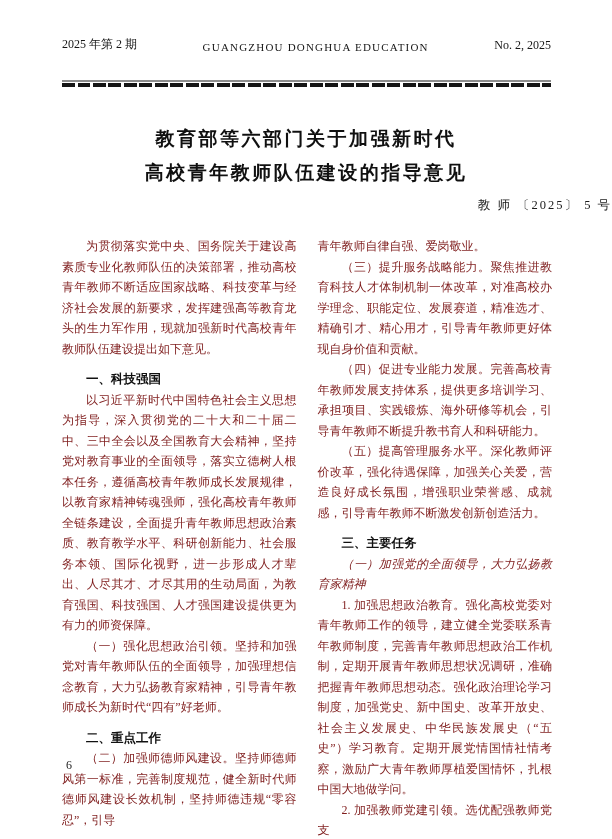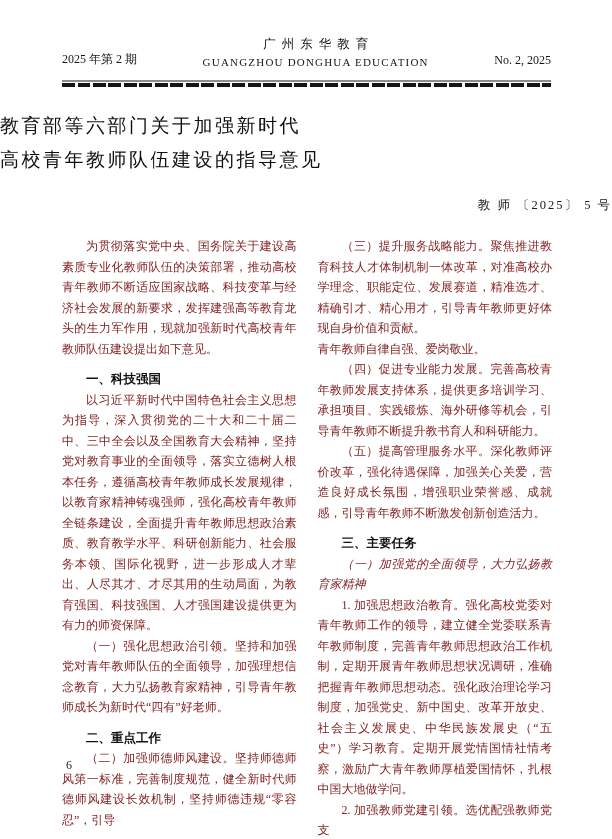--- a/index.html
+++ b/index.html
@@ -22,23 +22,24 @@
   .h-en { font-size:11px; letter-spacing:1.2px; color:#161616; }
   
   .rule { position:absolute; left:62px; right:61px; top:80px; }
   .rule-thin { height:1.5px; background:#8d8d8d; }
   .rule-dash {
     margin-top:1px; height:4.5px;
     background:repeating-linear-gradient(90deg,#151515 0 13px,transparent 13px 15.5px);
   }
   
   .title {
-    position:absolute; left:0; right:0; top:109px; margin:0;
+    position:absolute; left:0; right:0; top:122px; margin:0;
+    text-align:center;
     font-family:"Liberation Sans","DejaVu Sans",sans-serif;
-    font-weight:normal; font-size:19px; letter-spacing:2.5px; line-height:34px;
+    font-weight:bold; font-size:19px; letter-spacing:2.5px; line-height:34px;
     color:#101010;
   }
   .title-line { display:block; }
   .docnum {
     position:absolute; left:0; right:0; top:197px;
     text-align:right; font-size:12.5px; letter-spacing:2px; color:#1a1a1a;
   }
   
   .columns {
     position:absolute; left:62px; top:236px; width:490px;
@@ -61,21 +62,20 @@
   .pageno { position:absolute; left:66px; top:758px; font-size:12px; color:#222; }
 </style>
 </head>
 <body>
 
 <div class="page">
 
   <header class="header">
     <div class="h-left">2025 年第 2 期</div>
     <div class="h-center">
-      <div class="h-cn">广州东华教育</div>
       <div class="h-en">GUANGZHOU DONGHUA EDUCATION</div>
     </div>
     <div class="h-right">No. 2, 2025</div>
   </header>
 
   <div class="rule">
     <div class="rule-thin"></div>
     <div class="rule-dash"></div>
   </div>
 
@@ -89,22 +89,22 @@
   <main class="columns">
     <section class="col" id="col-left">
         <p class="para t-p">为贯彻落实党中央、国务院关于建设高素质专业化教师队伍的决策部署，推动高校青年教师不断适应国家战略、科技变革与经济社会发展的新要求，发挥建强高等教育龙头的生力军作用，现就加强新时代高校青年教师队伍建设提出如下意见。</p>
         <p class="para t-h">一、科技强国</p>
         <p class="para t-p">以习近平新时代中国特色社会主义思想为指导，深入贯彻党的二十大和二十届二中、三中全会以及全国教育大会精神，坚持党对教育事业的全面领导，落实立德树人根本任务，遵循高校青年教师成长发展规律，以教育家精神铸魂强师，强化高校青年教师全链条建设，全面提升青年教师思想政治素质、教育教学水平、科研创新能力、社会服务本领、国际化视野，进一步形成人才辈出、人尽其才、才尽其用的生动局面，为教育强国、科技强国、人才强国建设提供更为有力的师资保障。</p>
         <p class="para t-p">（一）强化思想政治引领。坚持和加强党对青年教师队伍的全面领导，加强理想信念教育，大力弘扬教育家精神，引导青年教师成长为新时代“四有”好老师。</p>
         <p class="para t-h">二、重点工作</p>
         <p class="para t-p">（二）加强师德师风建设。坚持师德师风第一标准，完善制度规范，健全新时代师德师风建设长效机制，坚持师德违规“零容忍”，引导</p>
       </section>
     <section class="col" id="col-right">
+        <p class="para t-pc">青年教师自律自强、爱岗敬业。</p>
         <p class="para t-p">（三）提升服务战略能力。聚焦推进教育科技人才体制机制一体改革，对准高校办学理念、职能定位、发展赛道，精准选才、精确引才、精心用才，引导青年教师更好体现自身价值和贡献。</p>
-        <p class="para t-pc">青年教师自律自强、爱岗敬业。</p>
         <p class="para t-p">（四）促进专业能力发展。完善高校青年教师发展支持体系，提供更多培训学习、承担项目、实践锻炼、海外研修等机会，引导青年教师不断提升教书育人和科研能力。</p>
         <p class="para t-p">（五）提高管理服务水平。深化教师评价改革，强化待遇保障，加强关心关爱，营造良好成长氛围，增强职业荣誉感、成就感，引导青年教师不断激发创新创造活力。</p>
         <p class="para t-h">三、主要任务</p>
         <p class="para t-kai">（一）加强党的全面领导，大力弘扬教育家精神</p>
         <p class="para t-p">1. 加强思想政治教育。强化高校党委对青年教师工作的领导，建立健全党委联系青年教师制度，完善青年教师思想政治工作机制，定期开展青年教师思想状况调研，准确把握青年教师思想动态。强化政治理论学习制度，加强党史、新中国史、改革开放史、社会主义发展史、中华民族发展史（“五史”）学习教育。定期开展党情国情社情考察，激励广大青年教师厚植爱国情怀，扎根中国大地做学问。</p>
         <p class="para t-p">2. 加强教师党建引领。选优配强教师党支</p>
       </section>
   </main>
 
   <div class="pageno">6</div>

